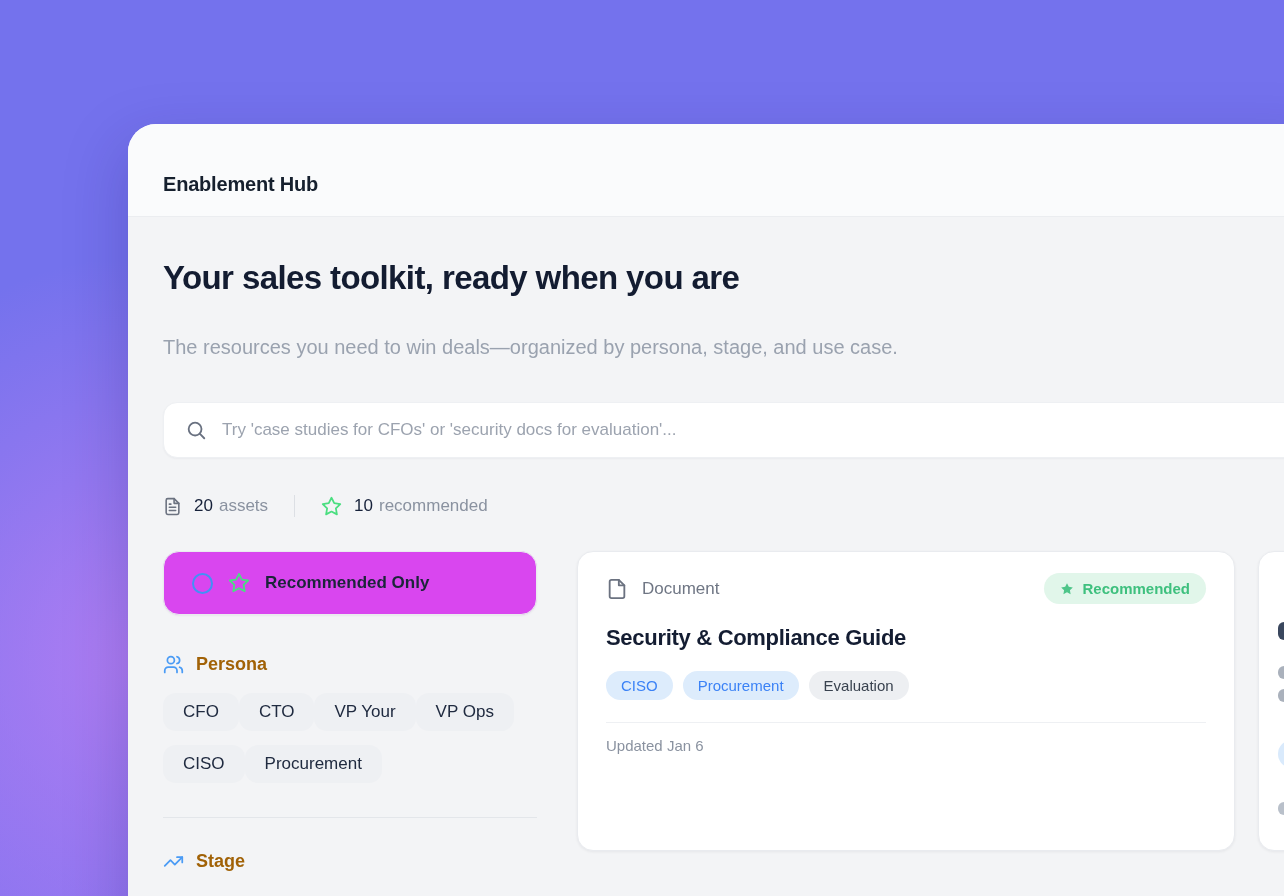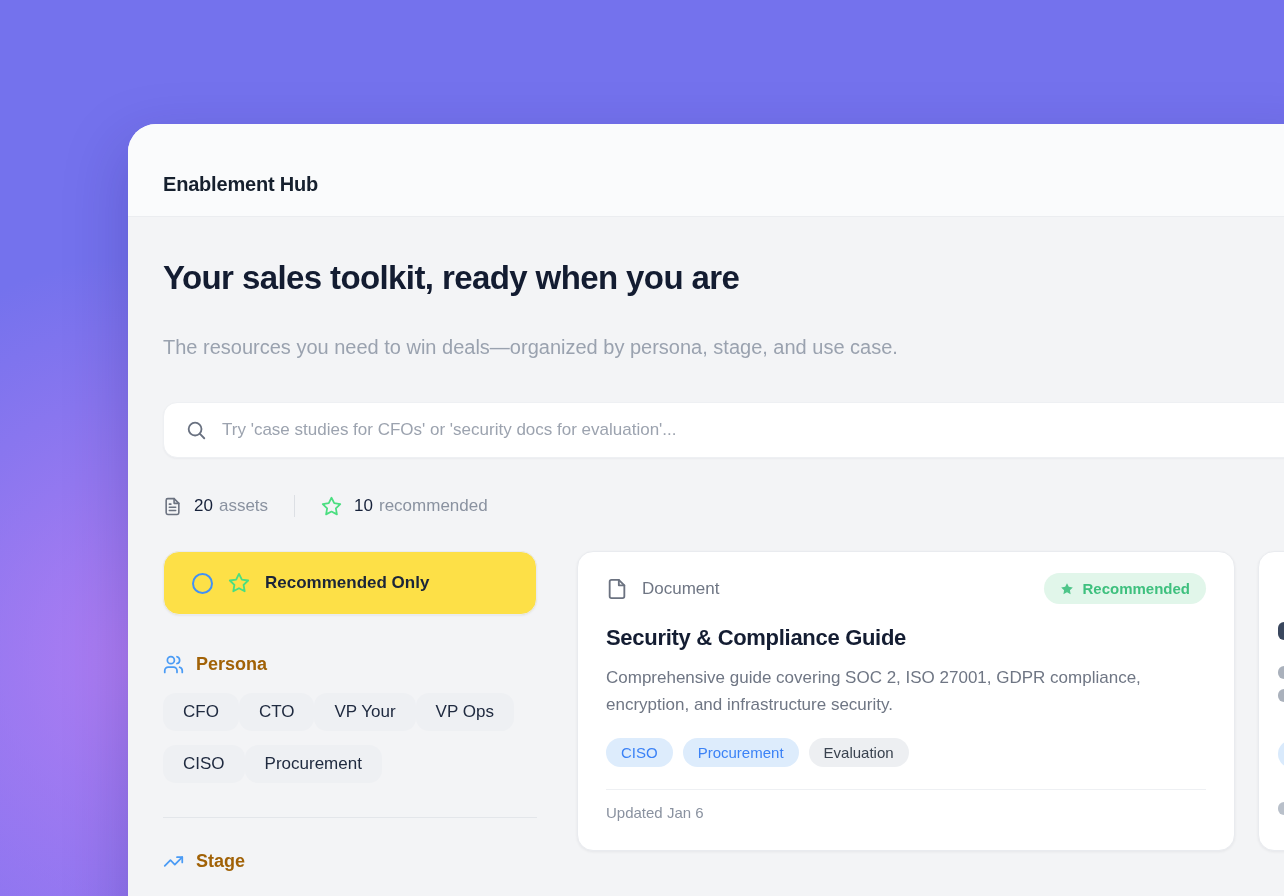--- a/index.html
+++ b/index.html
@@ -60,21 +60,21 @@
   .stats { margin-top: 37px; display: flex; align-items: center; font-size: 17px; color: #8a92a0; }
   .stats .num { font-weight: 400; color: #16213a; margin: 0 6px 0 12px; }
   .stats .vsep { width: 1px; height: 22px; background: #dcdfe4; margin: 0 26px; }
 
   
   .columns { margin-top: 34px; display: flex; gap: 40px; align-items: flex-start; }
 
   
   .sidebar { width: 374px; flex: none; }
   .toggle-card {
-    height: 64px; background: #fde047; border: 1px solid #e9ebef; border-radius: 16px;
+    height: 64px; background: #d946ef; border: 1px solid #e9ebef; border-radius: 16px;
     display: flex; align-items: center; gap: 15px; padding: 0 28px;
     box-shadow: 0 1px 2px rgba(16,24,40,0.05); cursor: pointer;
   }
   .radio { width: 21px; height: 21px; border: 2px solid #4191f6; border-radius: 50%; flex: none; }
   .toggle-label { font-size: 17px; font-weight: 600; color: #1b2539; }
 
   .section-head { margin-top: 39px; display: flex; align-items: center; gap: 12px; }
   .section-head.stage { margin-top: 33px; }
   .section-label { font-size: 18px; font-weight: 700; color: #a16207; }
 
@@ -235,21 +235,20 @@
               <span>
                 <svg width="14" height="14" viewBox="0 0 24 24" fill="#4ec589" stroke="none">
                     <polygon points="12 2 15.09 8.26 22 9.27 17 14.14 18.18 21.02 12 17.77 5.82 21.02 7 14.14 2 9.27 8.91 8.26"></polygon>
                   </svg>
               </span>
               <span>Recommended</span>
             </div>
           </div>
 
           <div class="card-title">Security &amp; Compliance Guide</div>
-          <div class="card-desc">Comprehensive guide covering SOC 2, ISO 27001, GDPR compliance, encryption, and infrastructure security.</div>
 
           <div class="tag-row">
             <span class="tag blue">CISO</span>
             <span class="tag blue">Procurement</span>
             <span class="tag gray">Evaluation</span>
           </div>
 
           <div class="card-divider"></div>
           <div class="updated">Updated Jan 6</div>
         </div>

